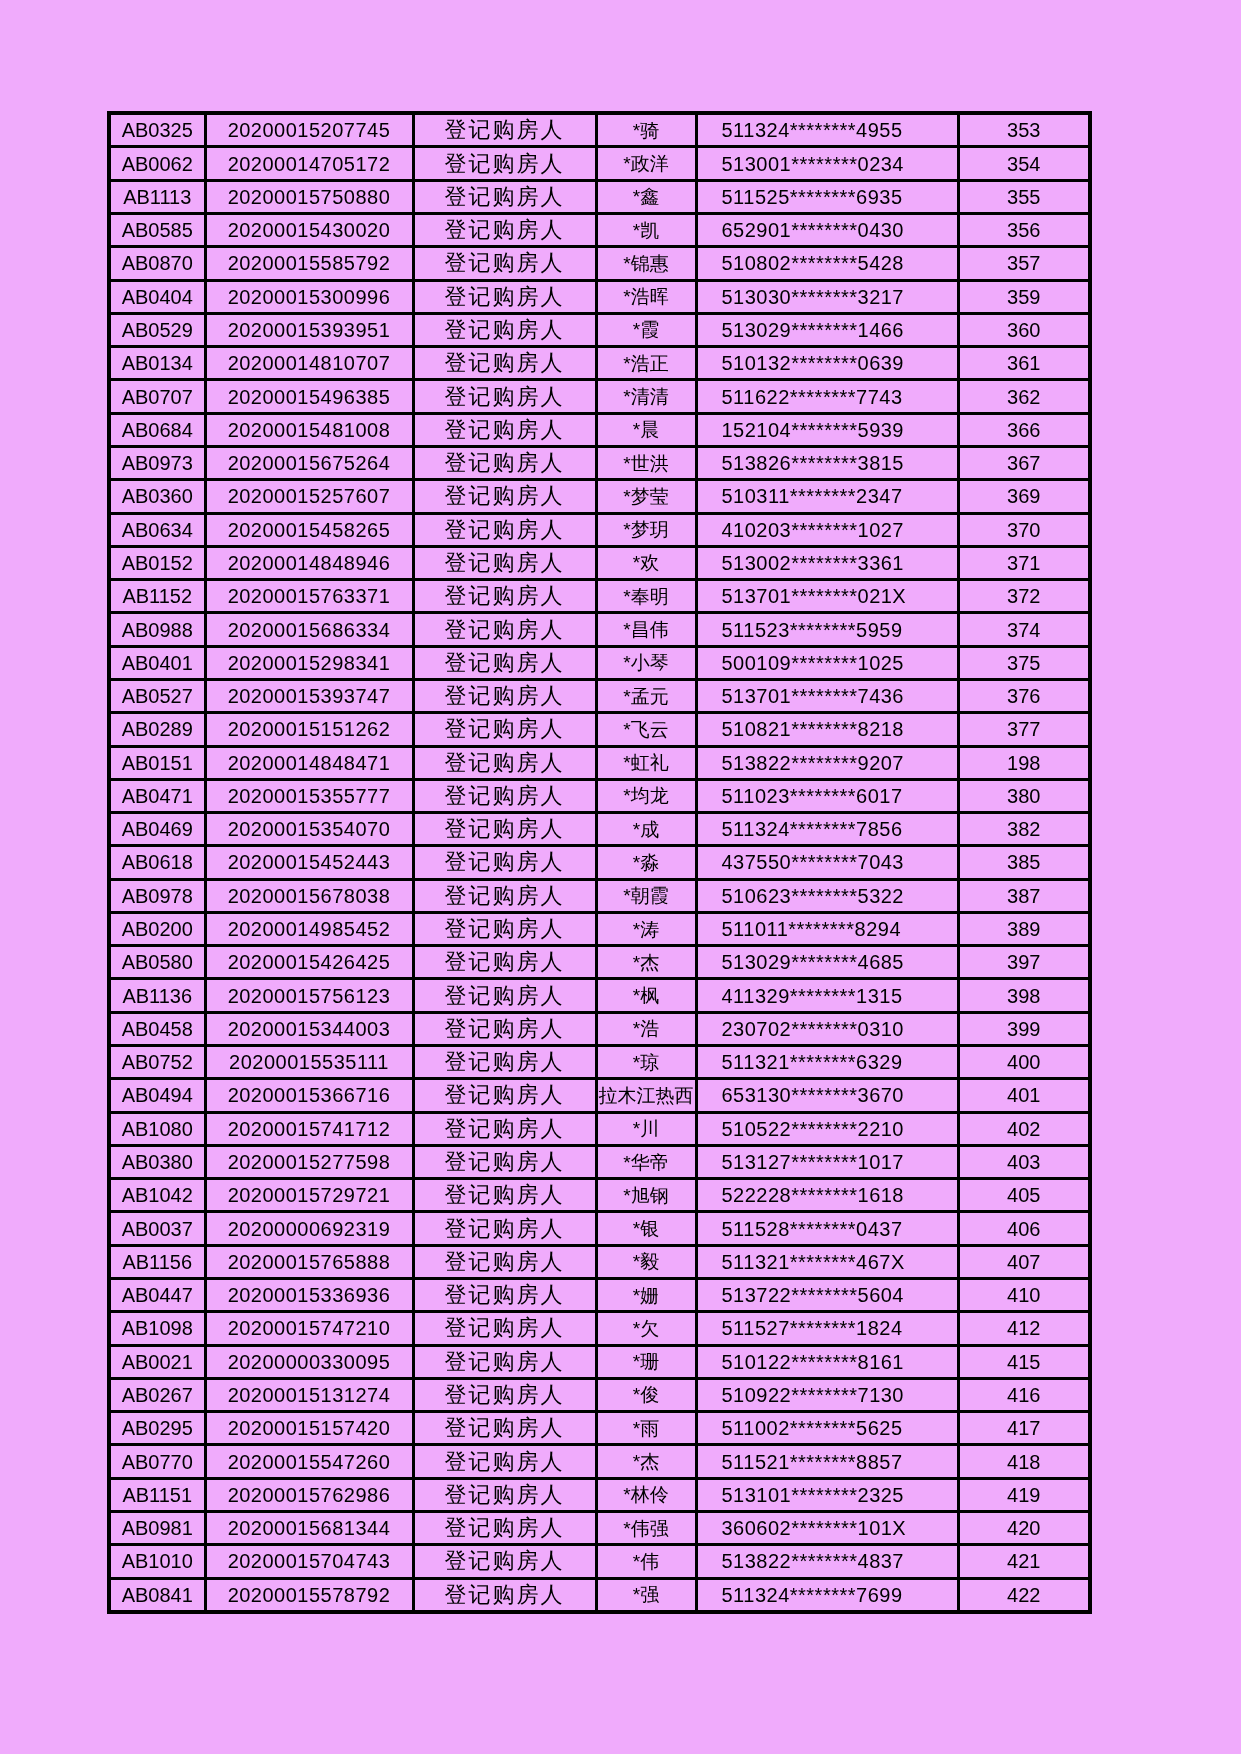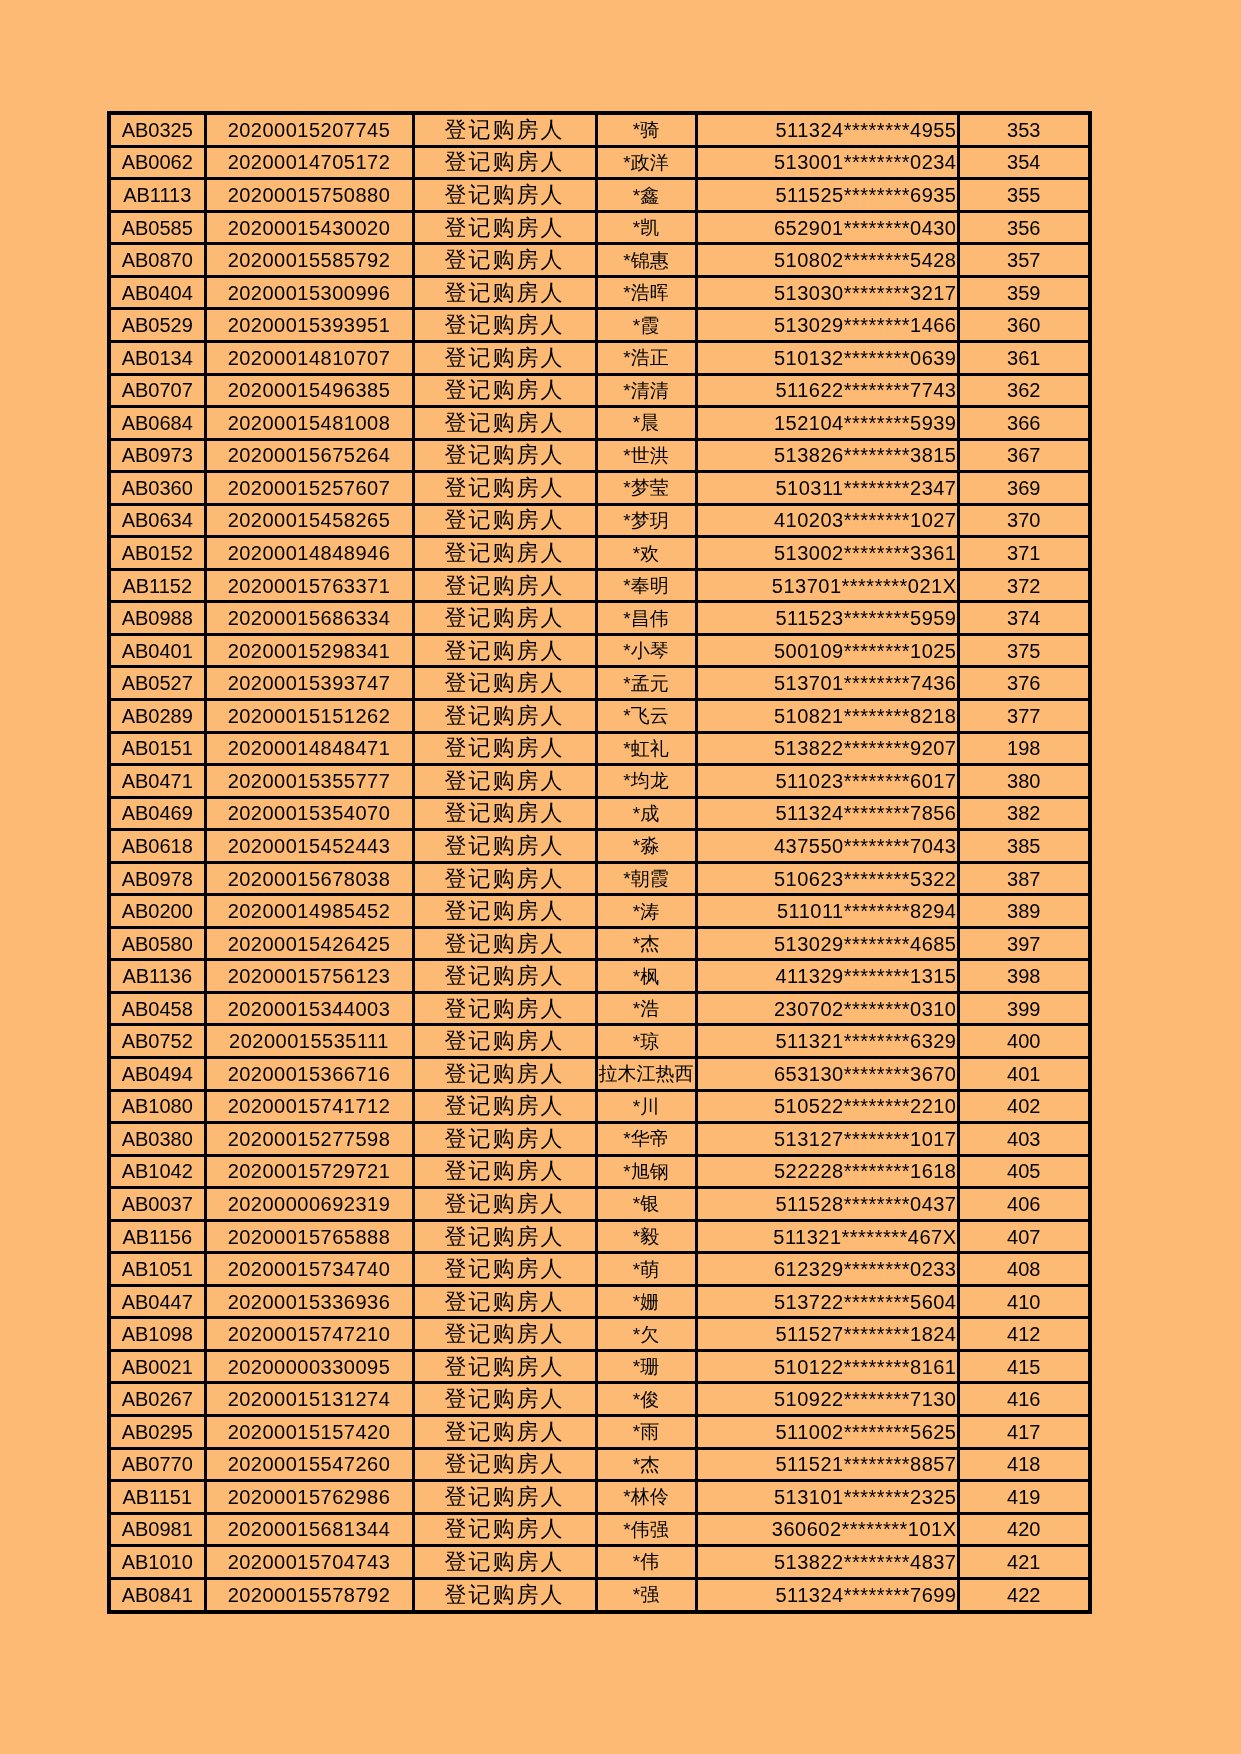--- a/index.html
+++ b/index.html
@@ -4,21 +4,21 @@
 <style>
   html, body {
     margin: 0;
     padding: 0;
     background: #ffffff;
   }
   .page {
     position: relative;
     width: 1241px;
     height: 1754px;
-    background: #fdba74;
+    background: #f0abfc;
     font-family: "Liberation Sans", "DejaVu Sans", sans-serif;
     color: #000000;
   }
   table.roster {
     position: absolute;
     left: 107px;
     top: 111px;
     width: 981px;
     height: 1503px;
     border-collapse: collapse;
@@ -37,22 +37,22 @@
     color: #000000;
   }
   table.roster td.cell-name {
     font-size: 19px;
   }
   table.roster td.cell-role {
     font-size: 22px;
     letter-spacing: 2px;
   }
   table.roster td.cell-id {
-    text-align: right;
-    padding-left: 9px;
+    text-align: left;
+    padding-left: 24px;
     letter-spacing: 0.5px;
   }
   table.roster td.cell-regno {
     letter-spacing: 0.5px;
     margin-top: 24px;
   }
 </style>
 </head>
 <body>
 
@@ -341,28 +341,20 @@
         </tr>
         <tr>
           <td class="cell-code">AB1156</td>
           <td class="cell-regno">20200015765888</td>
           <td class="cell-role">登记购房人</td>
           <td class="cell-name">*毅</td>
           <td class="cell-id">511321********467X</td>
           <td class="cell-seq">407</td>
         </tr>
         <tr>
-          <td class="cell-code">AB1051</td>
-          <td class="cell-regno">20200015734740</td>
-          <td class="cell-role">登记购房人</td>
-          <td class="cell-name">*萌</td>
-          <td class="cell-id">612329********0233</td>
-          <td class="cell-seq">408</td>
-        </tr>
-        <tr>
           <td class="cell-code">AB0447</td>
           <td class="cell-regno">20200015336936</td>
           <td class="cell-role">登记购房人</td>
           <td class="cell-name">*姗</td>
           <td class="cell-id">513722********5604</td>
           <td class="cell-seq">410</td>
         </tr>
         <tr>
           <td class="cell-code">AB1098</td>
           <td class="cell-regno">20200015747210</td>

